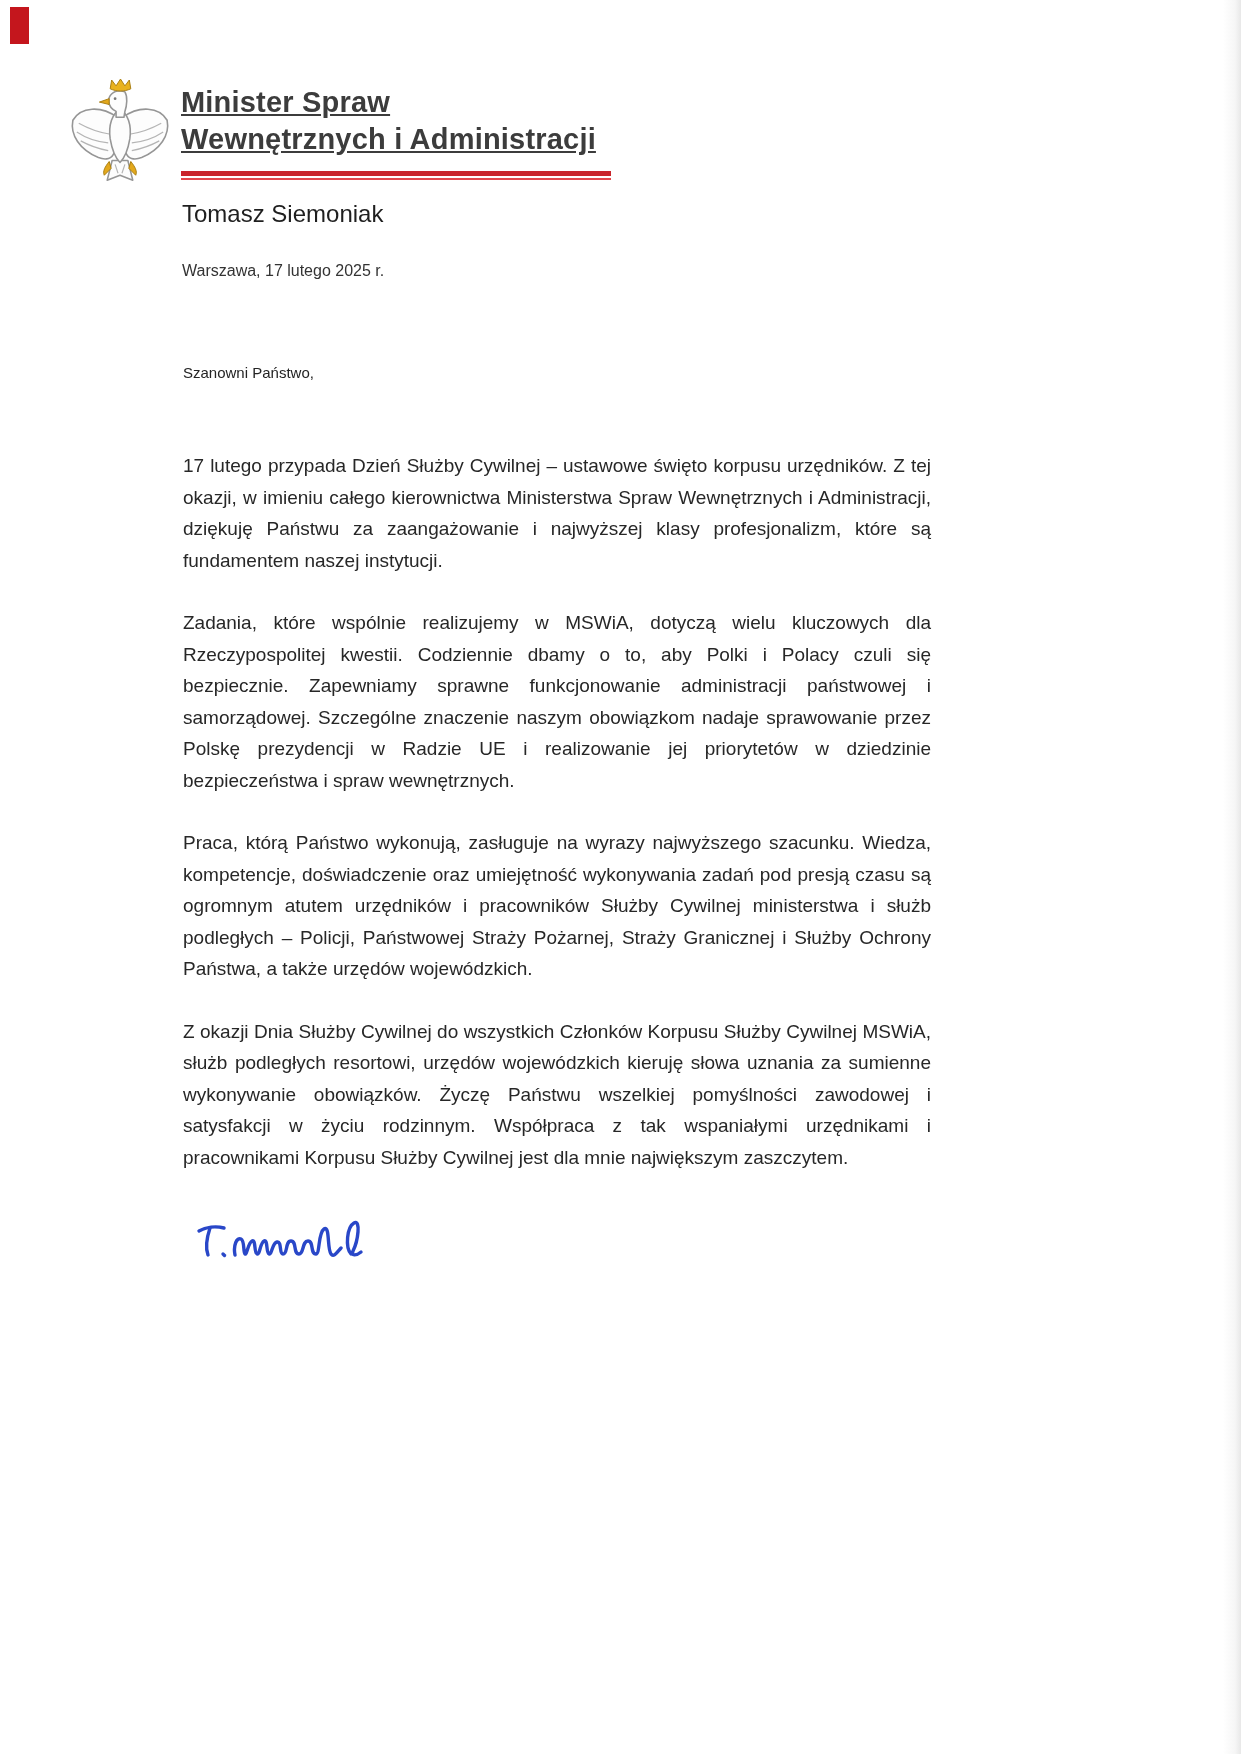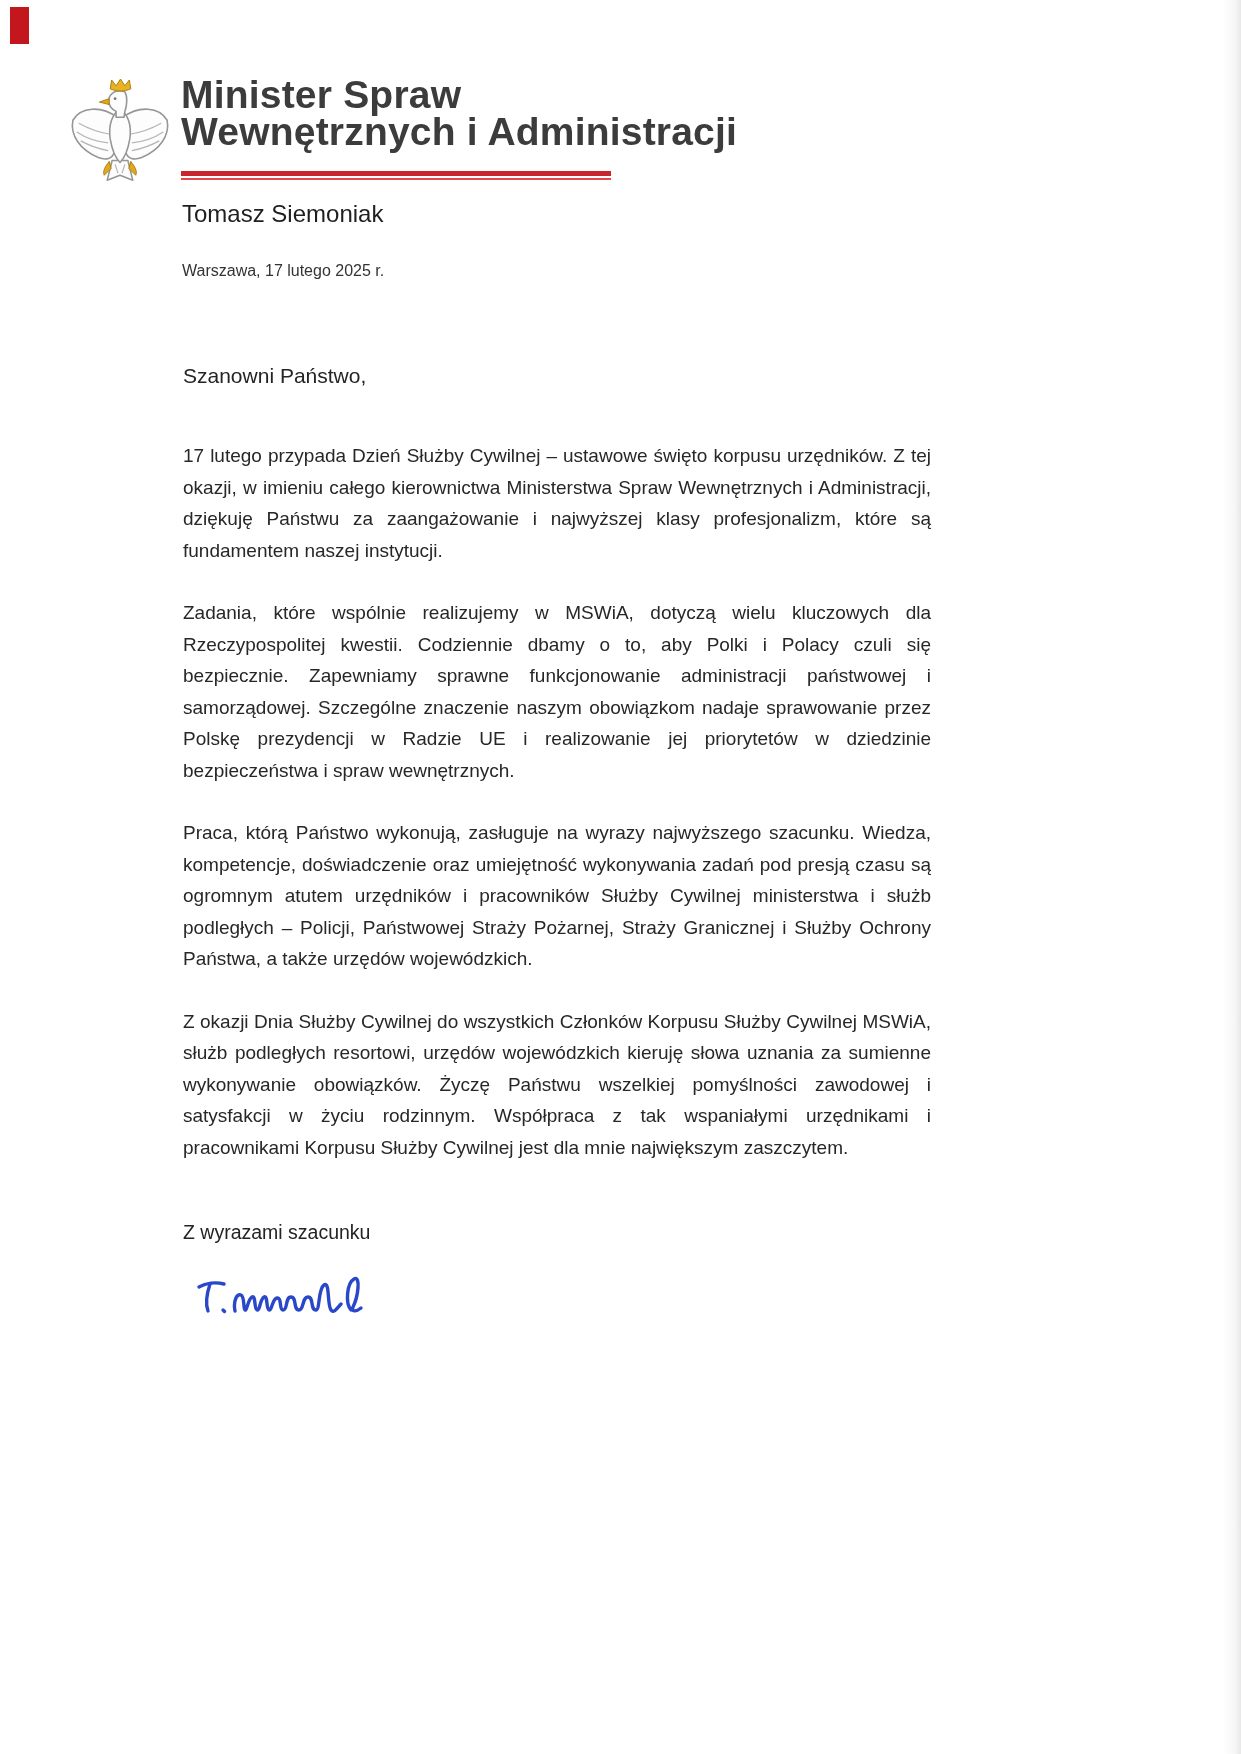--- a/index.html
+++ b/index.html
@@ -20,44 +20,45 @@
   .corner-mark {
     position: absolute; left: 10px; top: 7px;
     width: 19px; height: 37px;
     background: #c4161d;
   }
   .emblem {
     position: absolute; left: 66px; top: 76px;
     width: 108px; height: 116px;
   }
   .ministry-title {
-    position: absolute; left: 181px; top: 76px;
-    font-size: 39px; line-height: 37px;
+    position: absolute; left: 181px; top: 84px;
+    font-size: 29px; line-height: 37px;
     font-weight: bold; color: #3c3c3c;
     letter-spacing: 0.2px;
+    text-decoration: underline;
   }
   .rule {
     position: absolute; left: 181px; top: 171px; width: 430px;
   }
   .rule-thick { height: 5px; background: #c9252c; }
   .rule-thin  { height: 2px; background: #e2474c; margin-top: 2px; }
   .minister-name {
     position: absolute; left: 182px; top: 200px;
     font-size: 24px; color: #1f1f1f;
   }
   .place-date {
     position: absolute; left: 182px; top: 262px;
     font-size: 16px; color: #333333;
   }
   .letter-body {
     position: absolute; left: 183px; top: 364px; width: 748px;
   }
   .salutation {
-    font-size: 21px; color: #242424;
-    margin: 0 0 52px 0;
+    font-size: 15px; color: #242424;
+    margin: 0 0 69px 0;
   }
   .para {
     font-size: 19px; line-height: 31.5px;
     text-align: justify; color: #272727;
     margin: 5px 0 31px 0;
   }
   .closing {
     font-size: 19.5px; color: #242424;
     margin-top: 58px;
   }
@@ -108,21 +109,20 @@
   <div class="place-date">Warszawa, 17 lutego 2025 r.</div>
 
   <main class="letter-body">
     <p class="salutation">Szanowni Państwo,</p>
 
     <p class="para">17 lutego przypada Dzień Służby Cywilnej – ustawowe święto korpusu urzędników. Z tej okazji, w imieniu całego kierownictwa Ministerstwa Spraw Wewnętrznych i Administracji, dziękuję Państwu za zaangażowanie i najwyższej klasy profesjonalizm, które są fundamentem naszej instytucji.</p>
     <p class="para">Zadania, które wspólnie realizujemy w MSWiA, dotyczą wielu kluczowych dla Rzeczypospolitej kwestii. Codziennie dbamy o to, aby Polki i Polacy czuli się bezpiecznie. Zapewniamy sprawne funkcjonowanie administracji państwowej i samorządowej. Szczególne znaczenie naszym obowiązkom nadaje sprawowanie przez Polskę prezydencji w Radzie UE i realizowanie jej priorytetów w dziedzinie bezpieczeństwa i spraw wewnętrznych.</p>
     <p class="para">Praca, którą Państwo wykonują, zasługuje na wyrazy najwyższego szacunku. Wiedza, kompetencje, doświadczenie oraz umiejętność wykonywania zadań pod presją czasu są ogromnym atutem urzędników i pracowników Służby Cywilnej ministerstwa i służb podległych – Policji, Państwowej Straży Pożarnej, Straży Granicznej i Służby Ochrony Państwa, a także urzędów wojewódzkich.</p>
     <p class="para">Z okazji Dnia Służby Cywilnej do wszystkich Członków Korpusu Służby Cywilnej MSWiA, służb podległych resortowi, urzędów wojewódzkich kieruję słowa uznania za sumienne wykonywanie obowiązków. Życzę Państwu wszelkiej pomyślności zawodowej i satysfakcji w życiu rodzinnym. Współpraca z tak wspaniałymi urzędnikami i pracownikami Korpusu Służby Cywilnej jest dla mnie największym zaszczytem.</p>
 
-    <p class="closing">Z wyrazami szacunku</p>
 
     <div class="signature">
       <svg viewBox="0 0 210 66" width="210" height="66" aria-hidden="true">
         <g fill="none" stroke="#2947c8" stroke-width="3.4" stroke-linecap="round" stroke-linejoin="round">
           <path d="M6 27 C13 23 23 22 31 24"></path>
           <path d="M17 24 C14 33 12 43 15 51"></path>
           <path d="M30 50 L31.5 51.5"></path>
           <path d="M42 51 C40 41 44 33 48 35 C52 37 50 49 52 50 C54 51 55 39 59 37 C63 35 61 49 64 50 C67 51 67 39 71 37 C75 35 73 49 76 50 C79 51 79 39 84 38 C89 37 86 50 90 50 C95 50 92 37 98 37 C104 37 100 50 106 50 C111 50 109 37 115 37 C121 37 117 50 123 50 C127 50 125 29 131 25 C137 21 134 45 138 50 C141 54 145 47 148 44"></path>
           <path d="M158 50 C152 43 154 23 161 19 C168 15 165 37 160 47 C158 52 163 52 168 48"></path>
         </g>

